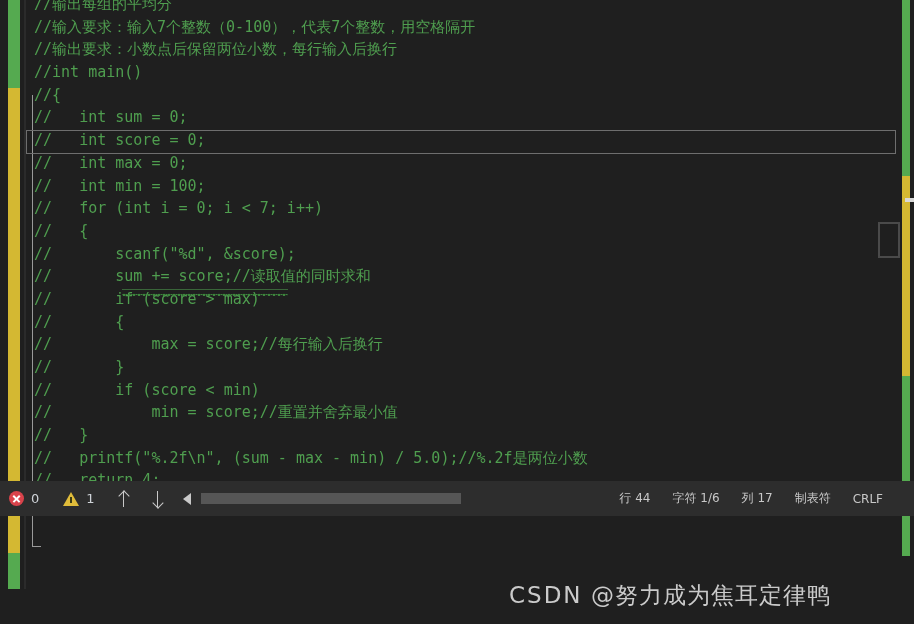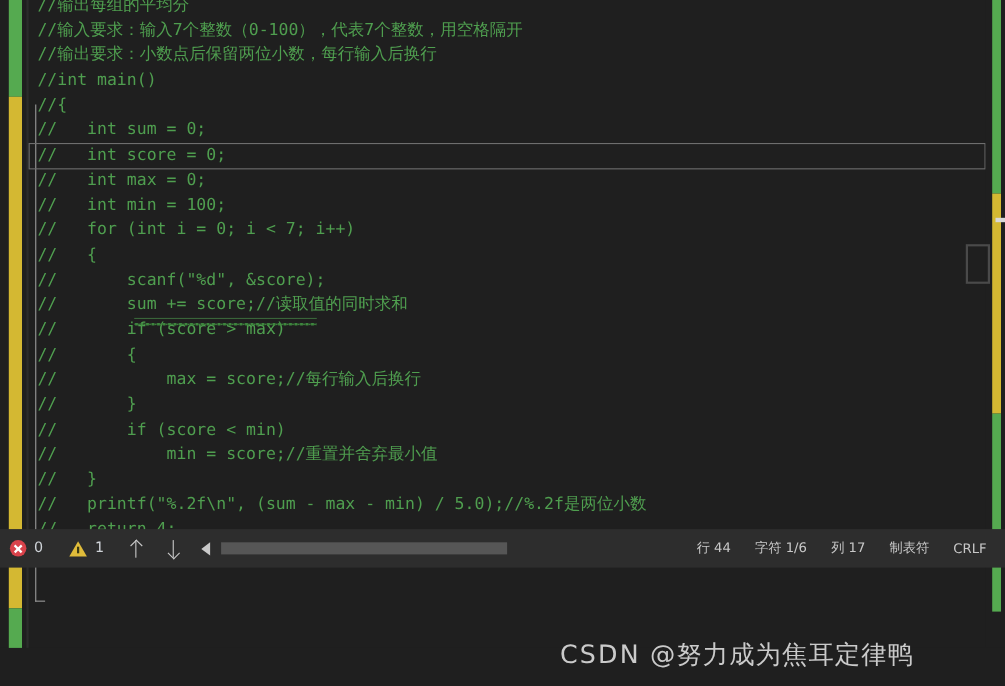--- a/index.html
+++ b/index.html
@@ -133,21 +133,21 @@
   
   .hscroll{display:flex;align-items:center;margin-left:8px;}
   .hs-arrow{
     width:0;height:0;border-top:6px solid transparent;border-bottom:6px solid transparent;
     border-right:8px solid #c9c9c9;margin-right:10px;
   }
   .hs-track{width:260px;height:11px;background:#303030;position:relative;}
   .hs-thumb{position:absolute;left:0;top:0;width:260px;height:11px;background:#565656;}
 
   
-  .sb-right{margin-left:auto;display:flex;align-items:center;height:100%;padding-right:6px;}
+  .sb-right{margin-left:auto;display:flex;align-items:center;height:100%;padding-right:20px;}
   .sb-field{padding:0 11px;color:#c8c8c8;font-size:12px;white-space:nowrap;}
 
   
   .watermark{
     position:absolute;left:509px;top:580px;
     font-family:"DejaVu Sans","Liberation Sans",sans-serif;
     font-size:23px;color:#d8d8d8;opacity:.93;white-space:nowrap;
     letter-spacing:1px;pointer-events:none;
   }
   .watermark .cs{letter-spacing:2px;}

